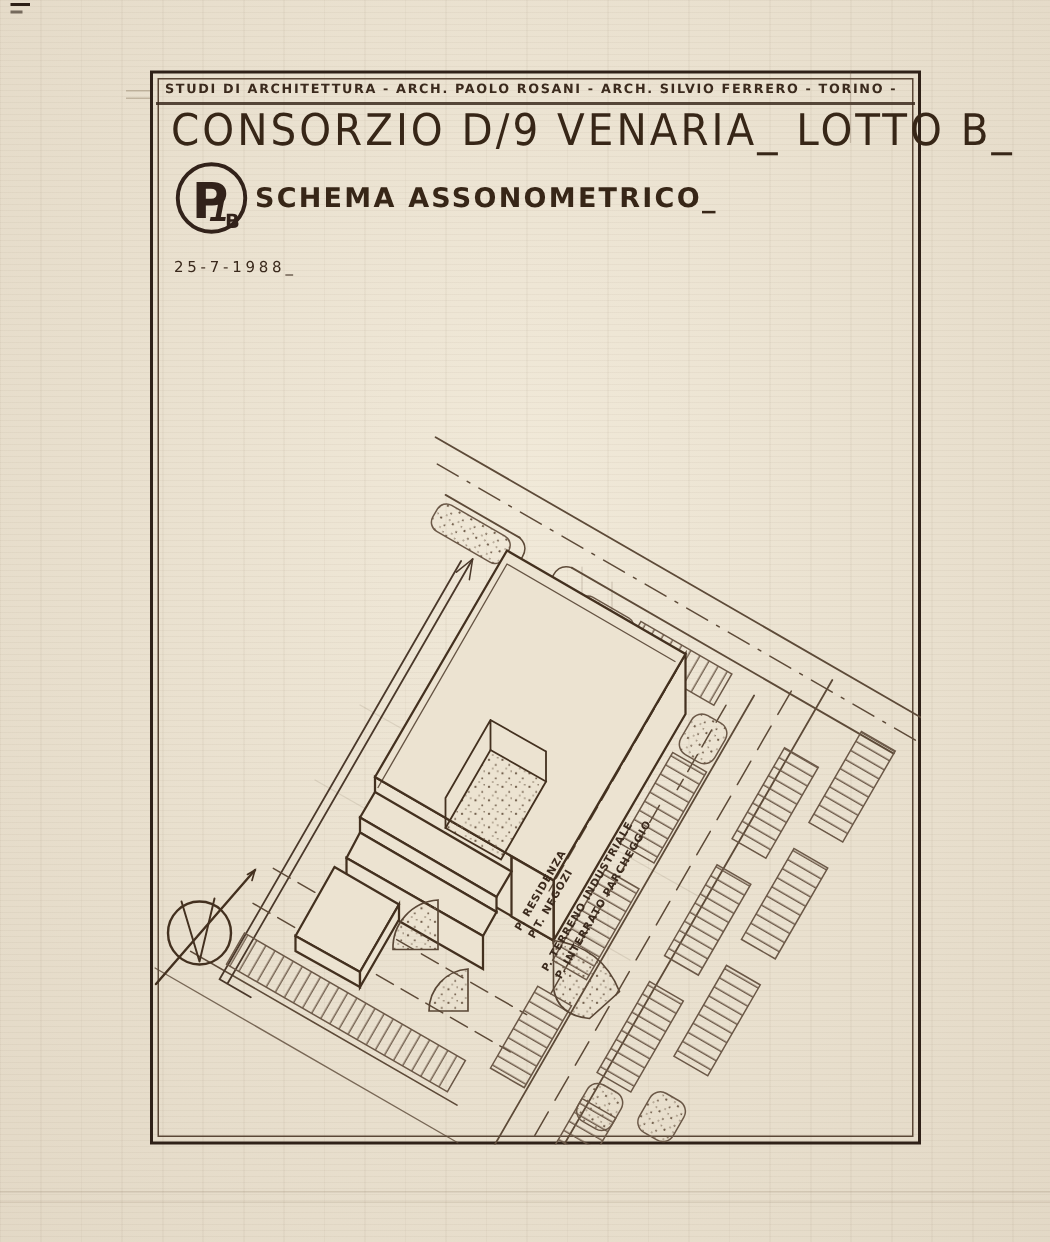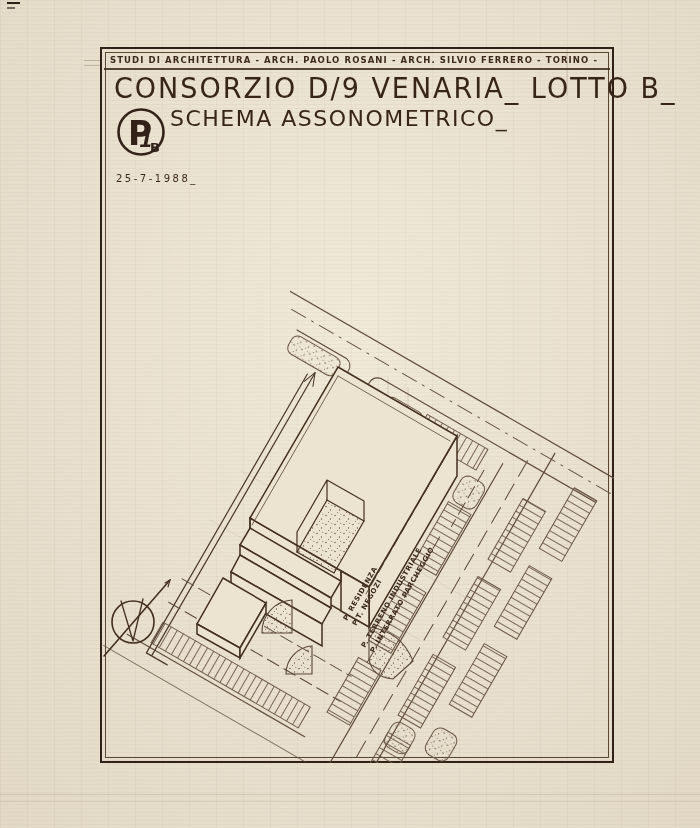--- a/index.html
+++ b/index.html
@@ -31,22 +31,22 @@
     font-size:8.5px;letter-spacing:1.1px;color:#3b2a1d;font-weight:700;
     white-space:nowrap;
   }
   .studio-rule{position:absolute;left:104px;top:68px;width:506px;height:1.5px;background:#3b2a1d;opacity:.85;}
   .big-title{
     position:absolute;left:114px;top:72px;width:500px;
     font-size:27px;letter-spacing:2px;color:#372617;font-weight:500;
     white-space:nowrap;transform:scaleY(1.08);
   }
   .subtitle{
-    position:absolute;left:170px;top:106px;
-    font-size:22px;letter-spacing:1.5px;color:#372617;font-weight:400;white-space:nowrap;
+    position:absolute;left:170px;top:122px;
+    font-size:18px;letter-spacing:1.5px;color:#372617;font-weight:700;white-space:nowrap;
   }
   .date-note{
     position:absolute;left:116px;top:173px;
     font-size:10px;letter-spacing:2.5px;color:#3b2a1d;font-weight:400;white-space:nowrap;
   }
   svg text{font-family:"DejaVu Sans", sans-serif;}
 </style>
 </head>
 <body>
 

